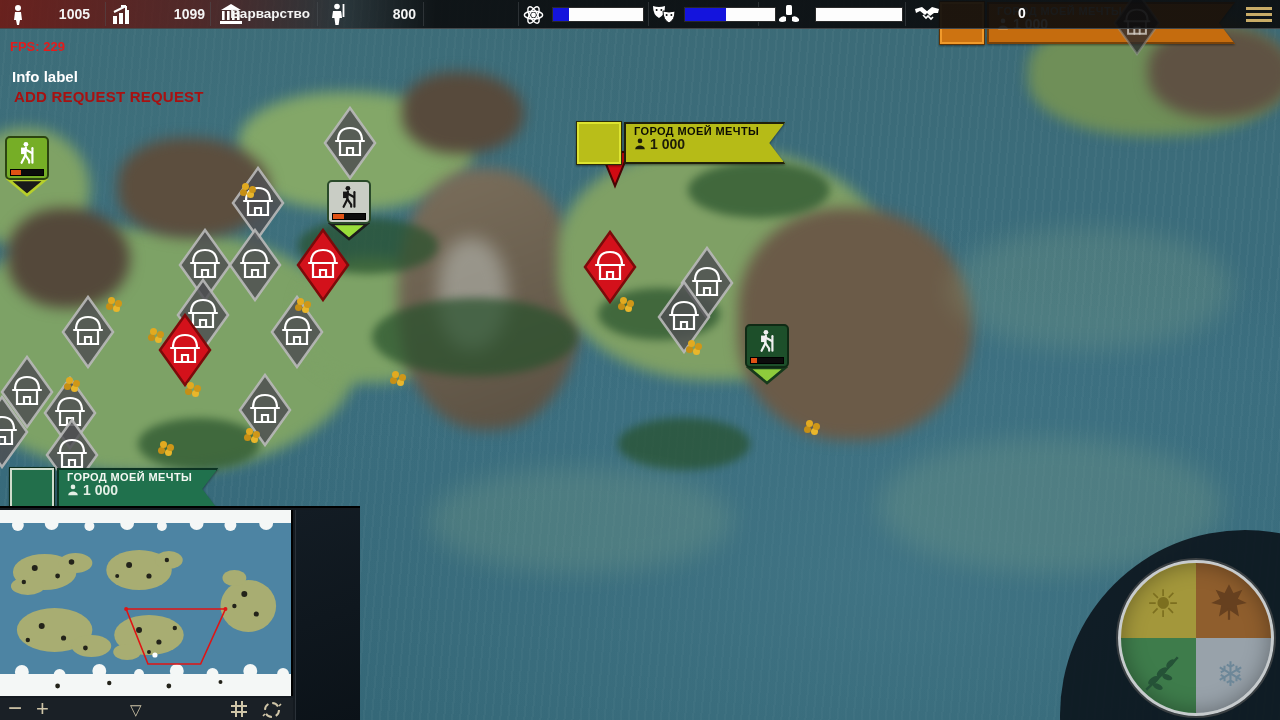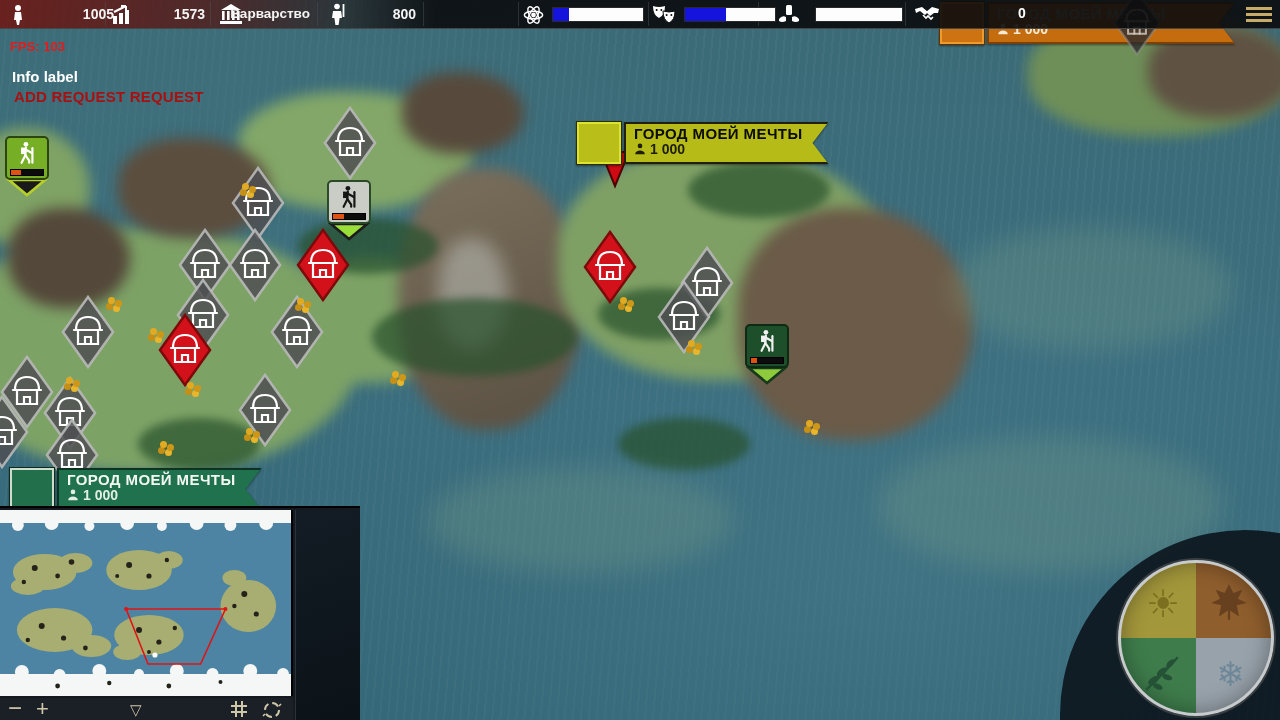--- a/index.html
+++ b/index.html
@@ -31,21 +31,21 @@
   .unit-bar { position:absolute; left:3px; right:3px; bottom:2px; height:7px;
               background:#0c0c0c; border:1px solid #000; }
   .unit-bar i { display:block; height:100%; background:#e05114; }
   .unit-chev { display:block; margin:-2px auto 0; }
   .pin { position:absolute; z-index:3; }
 
   
   .banner { position:absolute; z-index:4; display:flex; filter:drop-shadow(0 1px 1px rgba(0,0,0,.45)); }
   .flag-square { width:44px; height:42px; border:2px solid; margin-right:3px; }
   .ribbon { height:42px; padding:3px 26px 0 10px; clip-path:polygon(0 0,100% 0,calc(100% - 16px) 50%,100% 100%,0 100%); }
-  .b-title { font-size:15px; font-weight:bold; letter-spacing:.4px; white-space:nowrap; }
+  .b-title { font-size:11px; font-weight:bold; letter-spacing:.4px; white-space:nowrap; }
   .b-pop  { display:flex; align-items:center; gap:4px; font-size:14px; font-weight:bold; margin-top:-1px; }
   .b-pop svg { flex:0 0 auto; }
 
   .banner.yellow .flag-square { background:#b9be19; border-color:#dde430; outline:1px solid #2c2c08; }
   .banner.yellow .ribbon { background:#b6bb17; box-shadow:inset 0 0 0 2px #20200a; }
   .banner.yellow .b-title { color:#0c0c03; }
   .banner.yellow .b-pop { color:#1d1d08; }
   .banner.yellow .b-pop svg { fill:#1d1d08; }
 
   .banner.green .flag-square { background:#226f4b; border-color:#cfdccc; outline:1px solid #0c2c1c; }
@@ -432,29 +432,29 @@
       <i class="tb-div" style="left:423px"></i>
     <i class="tb-div" style="left:518px"></i>
       <i class="tb-div" style="left:648px"></i>
     <i class="tb-div" style="left:758px"></i>
       <i class="tb-div" style="left:905px"></i>
 
     <svg class="tb-icon" style="left:8px" width="20" height="21" viewBox="0 0 20 21" fill="#fff">
       <circle cx="10" cy="4" r="3"></circle>
         <path d="M7,8 h6 l1,8 h-2 l-1,5 h-2 l-1,-5 h-2 z"></path>
     </svg>
-    <span class="tb-val" style="left:44px;width:70px">1005</span>
+    <span class="tb-val" style="left:20px;width:70px">1005</span>
 
     <svg class="tb-icon" style="left:112px" width="22" height="21" viewBox="0 0 22 21" fill="#fff">
       <rect x="1" y="12" width="4" height="8"></rect>
         <rect x="7" y="9" width="4" height="11"></rect>
         <rect x="13" y="6" width="4" height="14"></rect>
       <path d="M2,8 L14,2 M14,2 L9,2 M14,2 L14,7" stroke="#fff" stroke-width="2" fill="none"></path>
     </svg>
-    <span class="tb-val" style="left:135px;width:70px">1573</span>
+    <span class="tb-val" style="left:135px;width:70px">1099</span>
 
     <svg class="tb-icon" style="left:220px" width="22" height="21" viewBox="0 0 22 21" fill="#fff">
       <path d="M11,0 L21,6 H1 Z"></path>
         <rect x="2" y="7" width="2.6" height="9"></rect>
         <rect x="7" y="7" width="2.6" height="9"></rect>
       <rect x="12" y="7" width="2.6" height="9"></rect>
         <rect x="17" y="7" width="2.6" height="9"></rect>
         <rect x="0" y="17" width="22" height="3"></rect>
     </svg>
     <span class="tb-val" style="left:222px;width:88px;font-size:13.5px">Варварство</span>
@@ -506,21 +506,21 @@
 
     <div id="hamburger">
         <i></i>
         <i></i>
         <i></i>
       </div>
   </div>
 
   <span id="counter0">0</span>
 
-  <div id="fps">FPS: 103</div>
+  <div id="fps">FPS: 229</div>
   <div id="info">Info label</div>
   <div id="reqbtn">ADD REQUEST REQUEST</div>
 
   <div id="bl-panel">
     <svg id="minimap" viewBox="0 0 293 186" preserveAspectRatio="none">
       <rect width="293" height="186" fill="#4d84a3"></rect>
       <g fill="#f4f7f6">
         <rect x="0" y="0" width="293" height="13"></rect>
         <circle cx="18" cy="15" r="6"></circle>
           <circle cx="52" cy="13" r="7"></circle>

